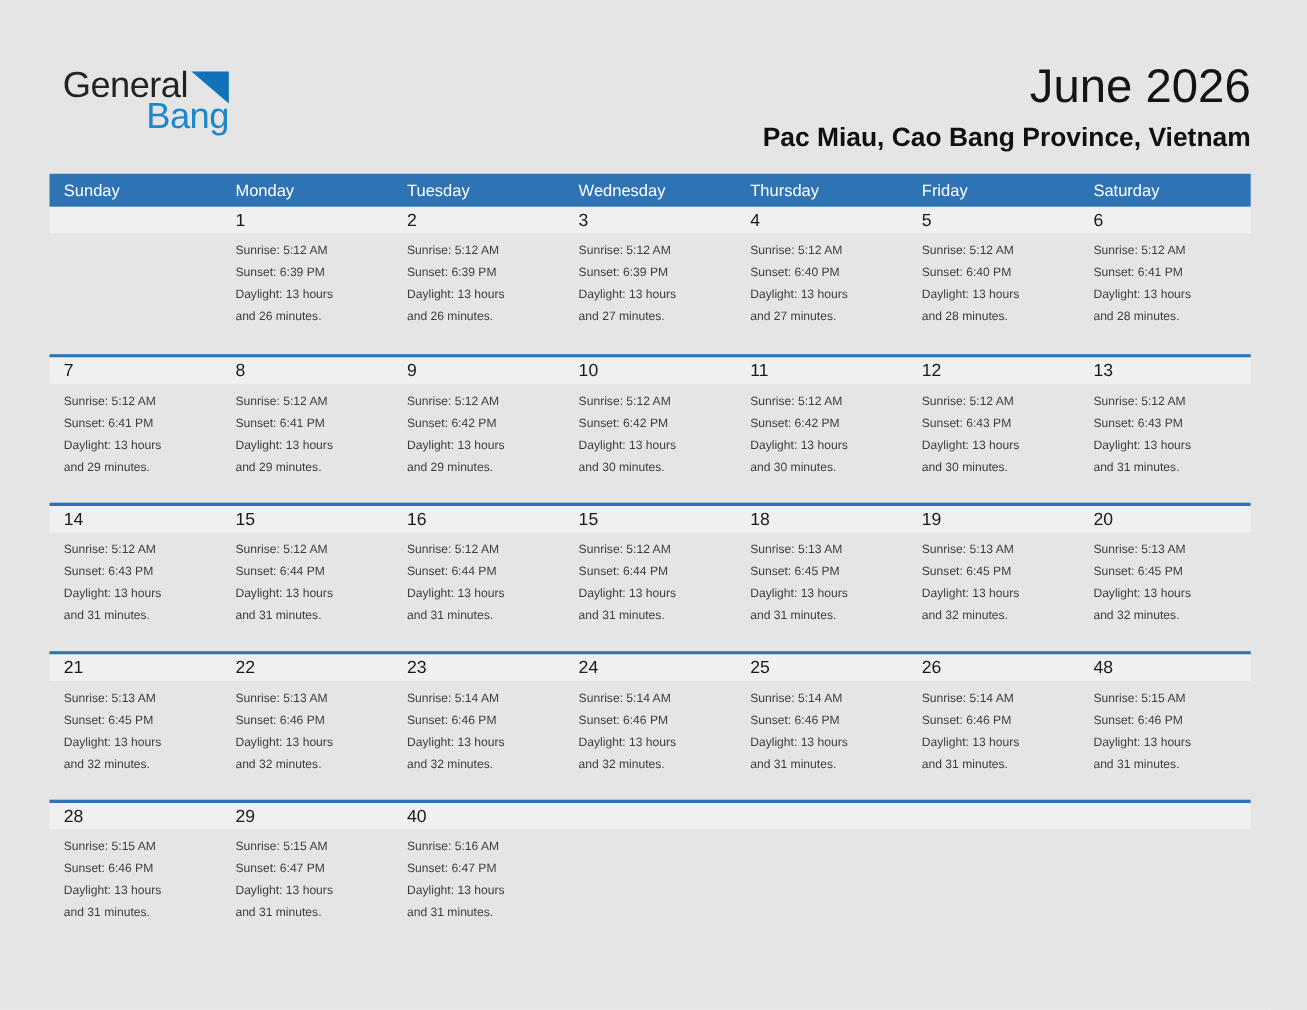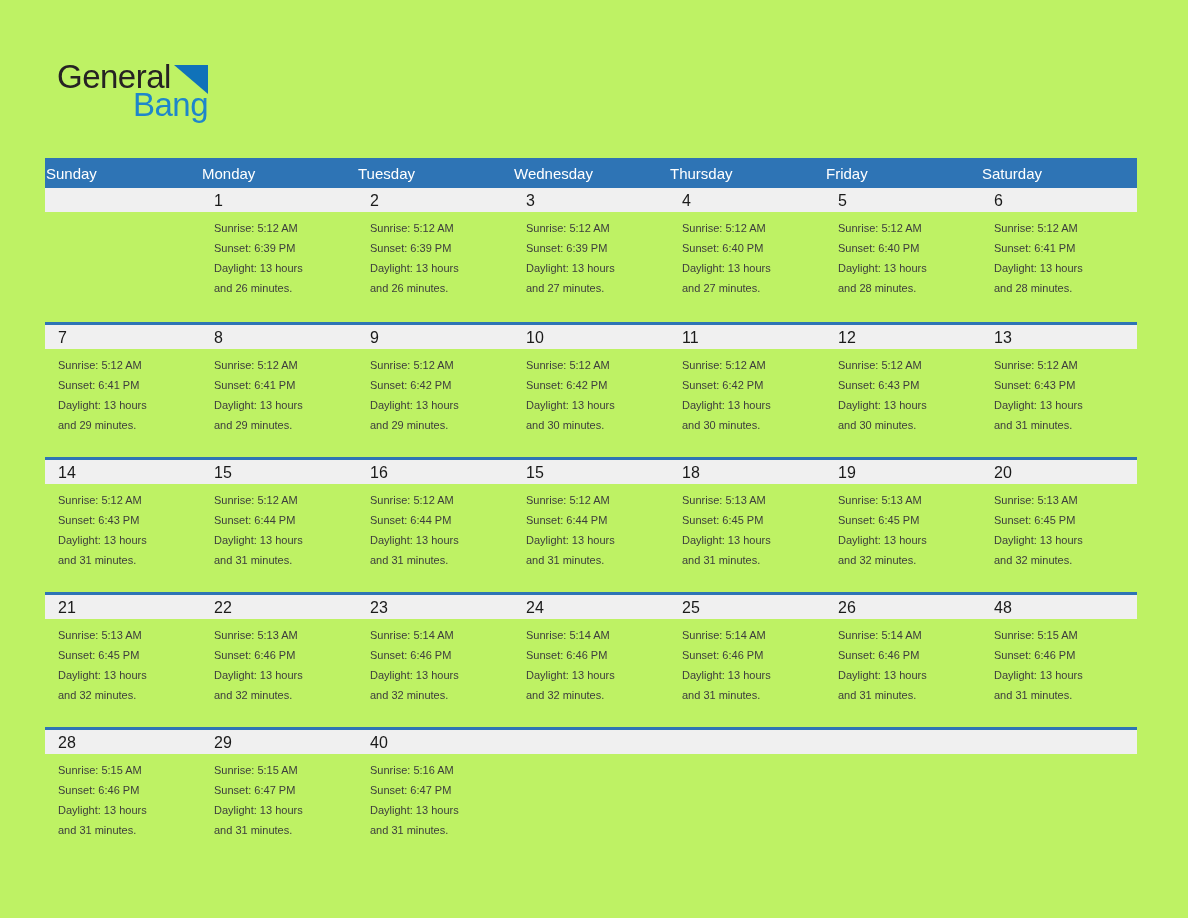--- a/index.html
+++ b/index.html
@@ -1,40 +1,40 @@
 <!DOCTYPE html>
 <html><head>
 <meta charset="utf-8">
 <style>
   * { margin:0; padding:0; box-sizing:border-box; }
   html,body { width:1188px; height:918px; background:#ffffff; }
   body { font-family:"Liberation Sans", sans-serif; position:relative; overflow:hidden; }
 
-  .page { position:relative; width:1188px; height:918px; background:#bef264; }
+  .page { position:relative; width:1188px; height:918px; background:#e5e5e5; }
 
   
   .logo { position:absolute; left:57px; top:60px; line-height:1; }
   .logo-row { display:flex; align-items:flex-start; }
   .logo-general { font-size:33px; color:#262223; letter-spacing:-0.5px; }
   .logo-triangle { display:inline-block; width:0; height:0;
                    border-left:34px solid transparent;
                    border-top:29px solid #1072B9;
                    margin-left:3px; margin-top:5px; }
   .logo-blue { font-size:33px; color:#1E86CB; margin:-6px 0 0 76px; letter-spacing:-0.5px; }
 
   
   .titles { position:absolute; top:56px; right:51px; text-align:right; }
   .month-title { font-size:43px; color:#141414; line-height:1.1; }
   .location { font-size:24px; font-weight:bold; color:#101010; margin-top:9px; }
 
   
   .calendar { position:absolute; left:45px; top:158px; width:1092px; }
   .weekday-row { display:grid; grid-template-columns:repeat(7,1fr);
                  background:#2E74B5; height:30px; align-items:center; }
-  .weekday-cell { color:#ffffff; font-size:15px; padding-left:1px;
+  .weekday-cell { color:#ffffff; font-size:15px; padding-left:13px;
                   white-space:nowrap; overflow:hidden; }
 
   .week-row { position:relative; height:135px; }
   .week-row.bordered { border-top:3px solid #2E74B5; }
   .week-row:first-child { height:134px; }
   .band { position:absolute; left:0; top:0; width:100%; height:24px; background:#F0F0F0; }
   .cells { position:relative; display:grid; grid-template-columns:repeat(7,1fr); height:100%; }
   .day-cell { padding-left:13px; padding-right:6px; }
   .day-num { font-size:16px; color:#1A1A1A; height:24px; line-height:25px; }
   .day-lines { margin-top:6px; font-size:11px; color:#3D3D3D; line-height:20px; }
@@ -46,20 +46,24 @@
 <div class="page">
 
   <div class="logo">
     <div class="logo-row">
       <span class="logo-general">General</span>
       <span class="logo-triangle"></span>
     </div>
     <div class="logo-blue">Bang</div>
   </div>
 
+  <div class="titles">
+    <div class="month-title">June 2026</div>
+    <div class="location">Pac Miau, Cao Bang Province, Vietnam</div>
+  </div>
 
   <div class="calendar">
     <div class="weekday-row">
       <div class="weekday-cell">Sunday</div>
       <div class="weekday-cell">Monday</div>
       <div class="weekday-cell">Tuesday</div>
       <div class="weekday-cell">Wednesday</div>
       <div class="weekday-cell">Thursday</div>
       <div class="weekday-cell">Friday</div>
       <div class="weekday-cell">Saturday</div>

